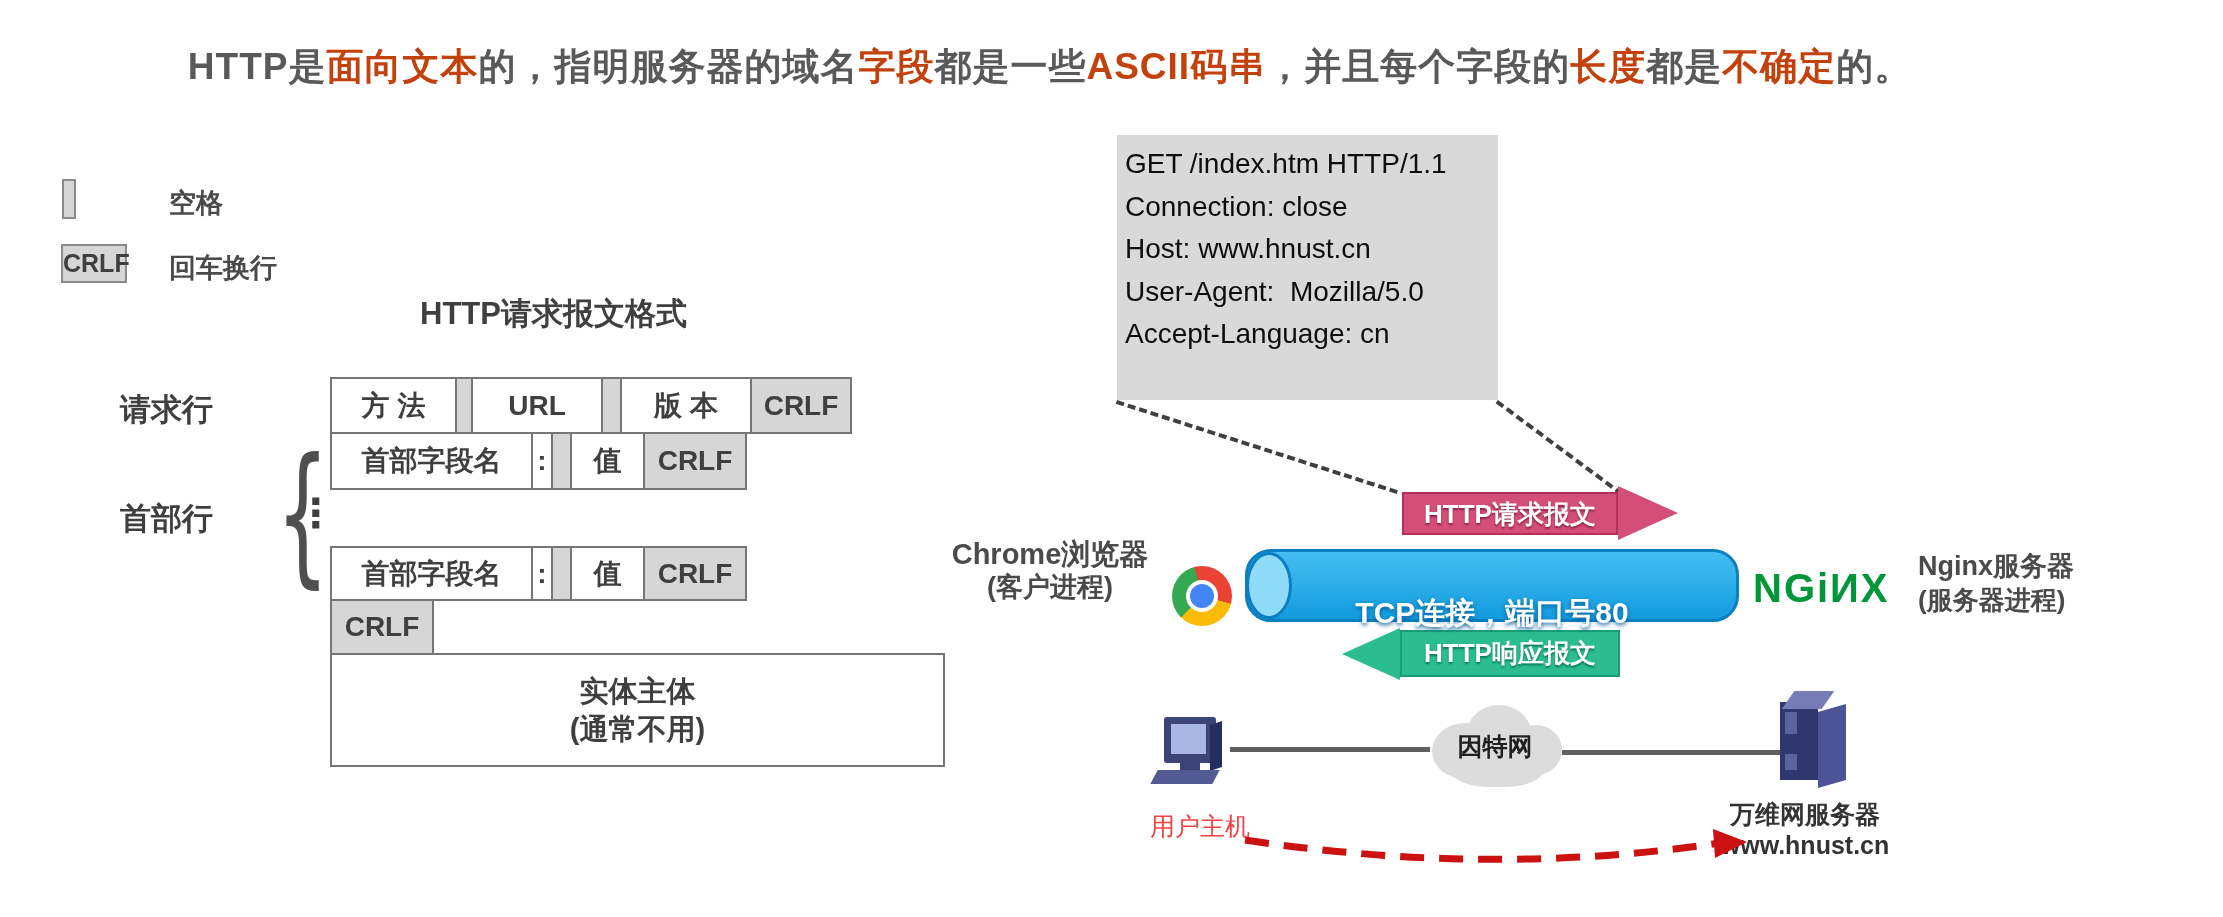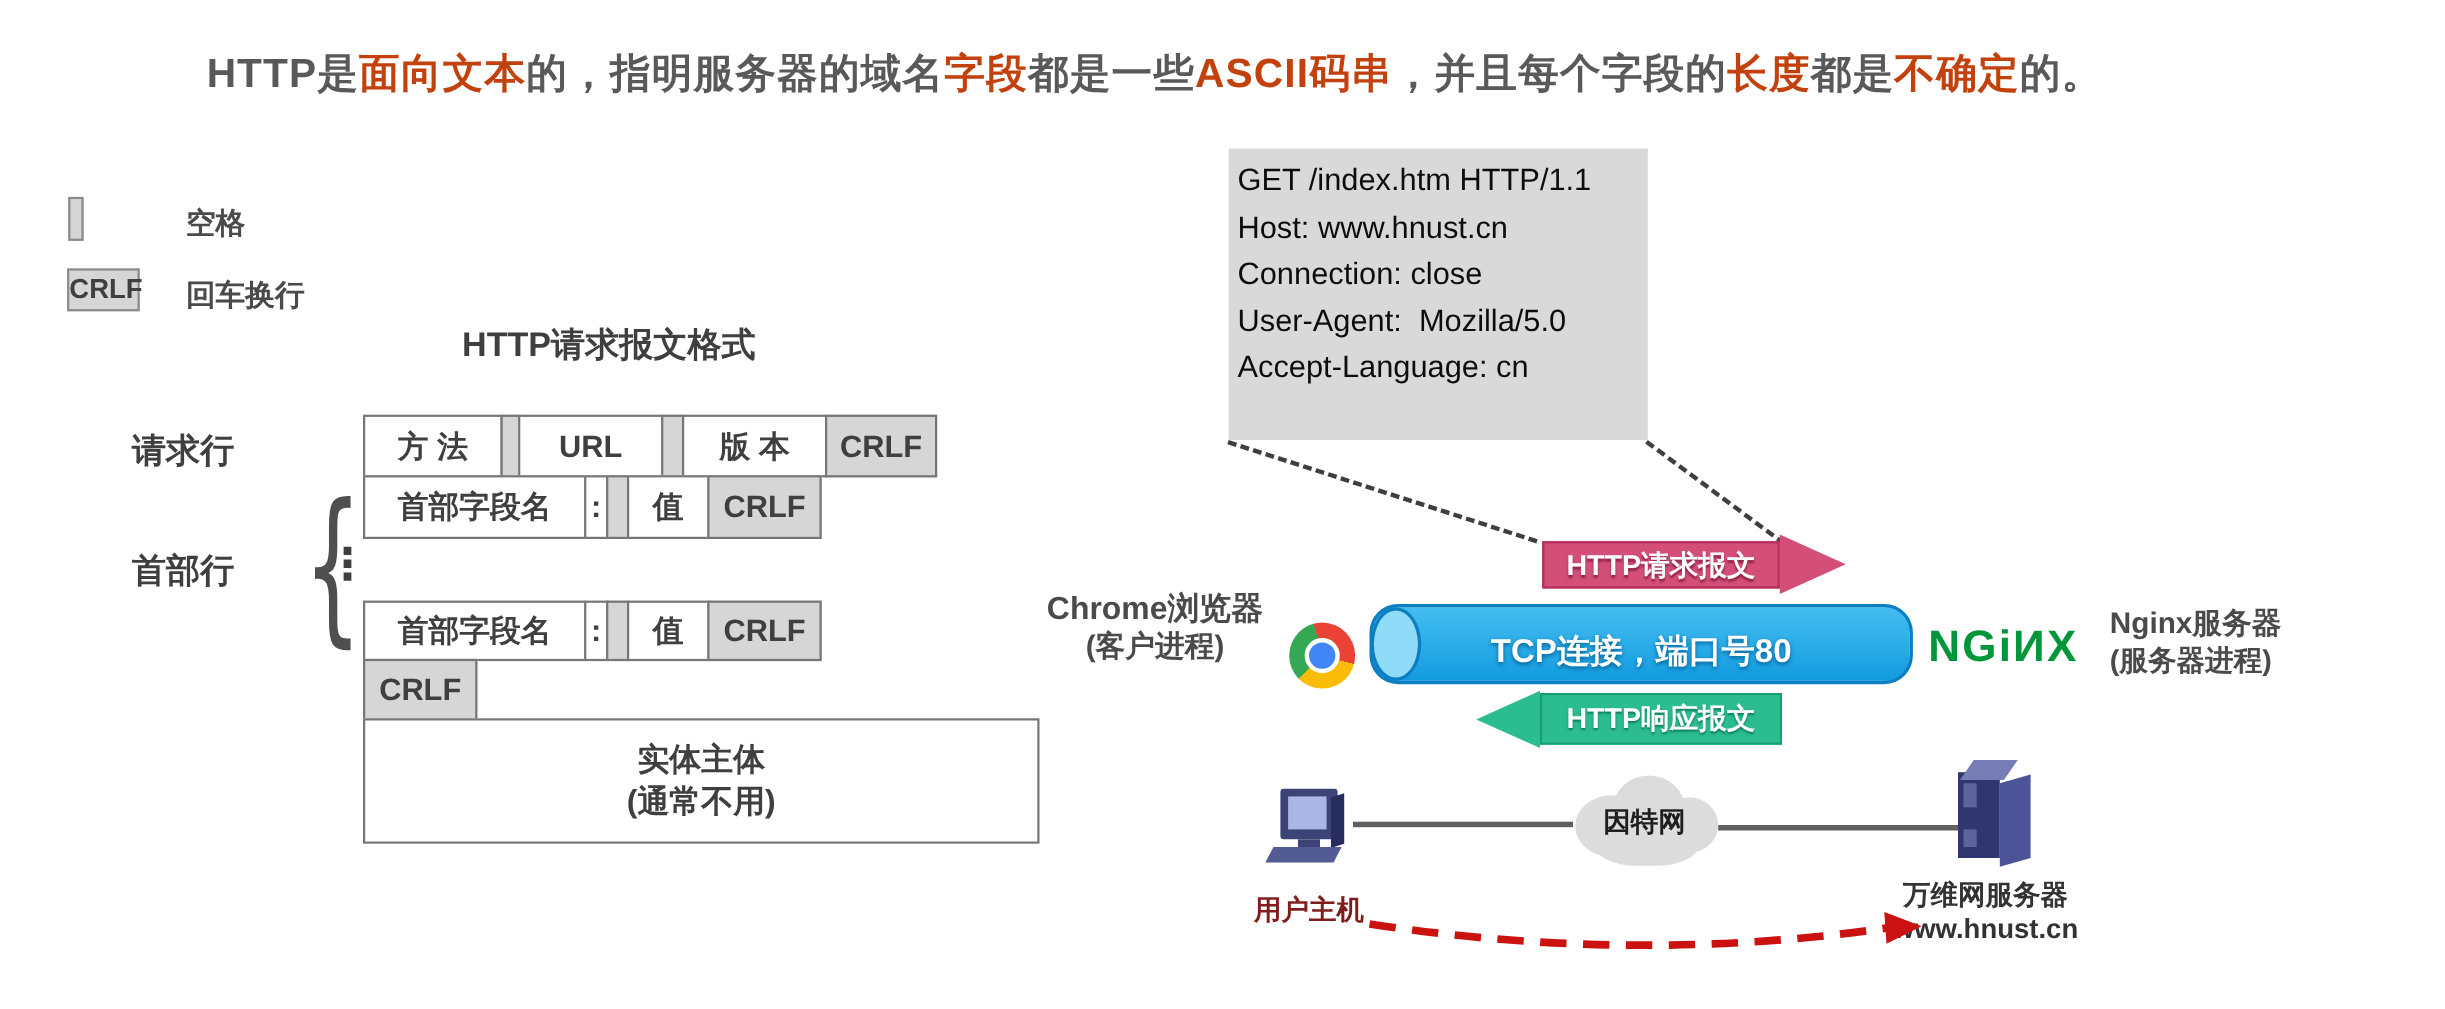--- a/index.html
+++ b/index.html
@@ -69,21 +69,21 @@
   #resp-arrow-box{left:1400px;top:630px;width:220px;height:47px;background:#2bbd90;border:2px solid #179f73;
      box-sizing:border-box;color:#fff;font-size:26px;font-weight:700;text-align:center;line-height:43px;
      white-space:nowrap;text-shadow:0 2px 2px #0e7a57;}
   #resp-arrow-head{left:1342px;top:628px;width:0;height:0;border-top:26px solid transparent;
      border-bottom:26px solid transparent;border-right:58px solid #2bbd90;}
   
   #tcp-tube{left:1245px;top:549px;width:494px;height:73px;background:linear-gradient(#45bef1,#129bdf);
      border:3px solid #0c7fc2;border-radius:26px;box-sizing:border-box;}
   #tube-cap{left:1246px;top:552px;width:46px;height:67px;background:#90dbf8;border:3px solid #0c7fc2;
      border-radius:50%;box-sizing:border-box;}
-  #tube-label{left:1245px;top:556px;width:494px;height:73px;display:flex;align-items:center;justify-content:center;
+  #tube-label{left:1245px;top:577px;width:494px;height:73px;display:flex;align-items:center;justify-content:center;
      color:#fff;font-size:30px;font-weight:700;white-space:nowrap;text-shadow:0 2px 4px #045e96;}
   
   #client-label{left:930px;top:538px;width:240px;text-align:center;color:#4a4a4a;font-weight:700;}
   #client-label .l1{font-size:29px;line-height:33px;}
   #client-label .l2{font-size:27px;line-height:33px;}
   #chrome-icon{left:1172px;top:566px;width:60px;height:60px;border-radius:50%;
      background:conic-gradient(from 345deg,#ea4335 0 120deg,#fbbc05 120deg 240deg,#34a853 240deg 360deg);}
   #chrome-white{left:1186px;top:580px;width:32px;height:32px;border-radius:50%;background:#fff;}
   #chrome-blue{left:1190px;top:584px;width:24px;height:24px;border-radius:50%;background:#4285f4;}
   #nginx-logo{left:1753px;top:566px;font-size:40px;font-weight:700;color:#009639;letter-spacing:2px;white-space:nowrap;}
@@ -93,21 +93,21 @@
   
   .wire{background:#5f5f5f;height:5px;}
   #wire-1{left:1230px;top:747px;width:200px;}
   #wire-2{left:1562px;top:750px;width:220px;}
   #cloud{left:1424px;top:703px;width:142px;height:86px;}
   .puff{position:absolute;background:#dcdcdc;border-radius:50%;}
   #cloud-label{position:absolute;left:0;top:0;width:100%;height:100%;display:flex;align-items:center;
      justify-content:center;font-size:25px;font-weight:700;color:#1f1f1f;}
   #pc-icon{left:1150px;top:713px;width:92px;height:75px;}
   #server-icon{left:1772px;top:688px;width:84px;height:100px;}
-  #host-label{left:1140px;top:810px;width:110px;text-align:left;font-size:25px;font-weight:700;color:#7f1d1d;}
+  #host-label{left:1140px;top:810px;width:110px;text-align:right;font-size:25px;font-weight:400;color:#ef4444;}
   #www-label{left:1700px;top:799px;width:210px;text-align:center;font-size:25px;font-weight:700;color:#333;line-height:31px;}
   #red-arc{left:1225px;top:815px;}
 </style>
 </head>
 <body>
 
 <div id="slide">
 
   <div class="abs" id="main-title"><span class="g">HTTP是</span><span class="r">面向文本</span><span class="g">的，指明服务器的域名</span><span class="r">字段</span><span class="g">都是一些</span><span class="r">ASCII码串</span><span class="g">，并且每个字段的</span><span class="r">长度</span><span class="g">都是</span><span class="r">不确定</span><span class="g">的。</span></div>
 
@@ -143,22 +143,22 @@
   <div class="abs cell gray" id="c-crlf3">CRLF</div>
 
   <div class="abs cell gray" id="c-crlf4">CRLF</div>
   <div class="abs cell" id="c-entity">
     <div>实体主体</div>
     <div>(通常不用)</div>
   </div>
 
   <div class="abs" id="request-box">
     <div class="rl">GET /index.htm HTTP/1.1</div>
+    <div class="rl">Connection: close</div>
     <div class="rl">Host: www.hnust.cn</div>
-    <div class="rl">Connection: close</div>
     <div class="rl">User-Agent:  Mozilla/5.0</div>
     <div class="rl">Accept-Language: cn</div>
   </div>
 
 
   <div class="abs dashline" id="dash-a"></div>
   <div class="abs dashline" id="dash-b"></div>
 
   <div class="abs" id="req-arrow-box">HTTP请求报文</div>
   <div class="abs" id="req-arrow-head"></div>

